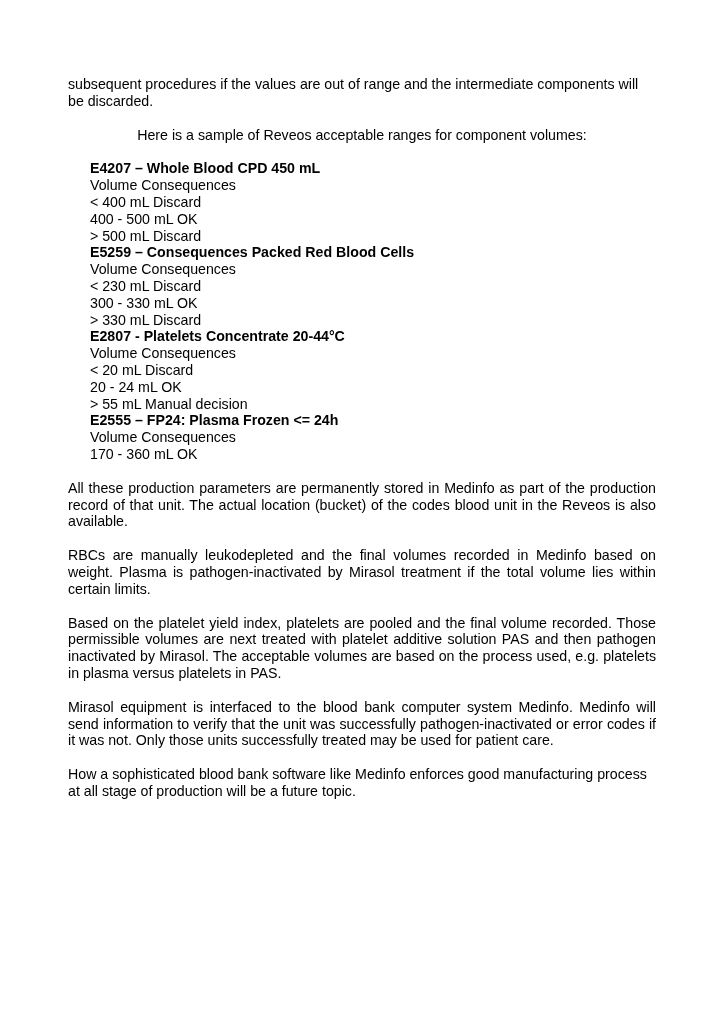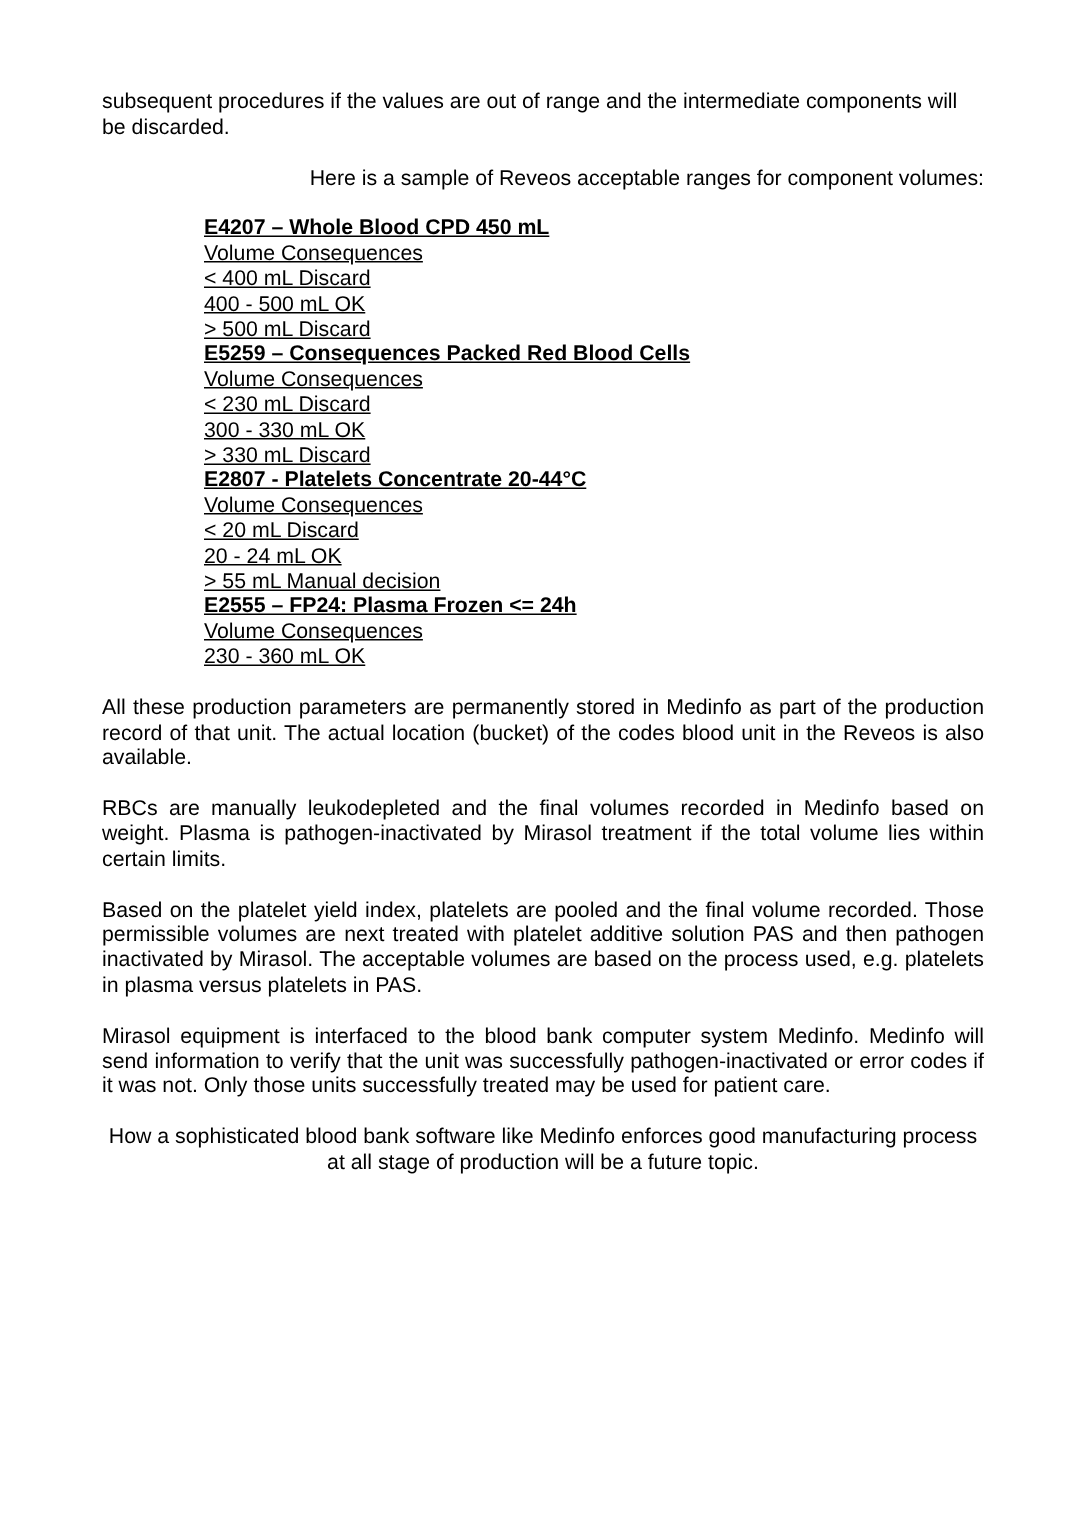--- a/index.html
+++ b/index.html
@@ -1,28 +1,28 @@
 <!DOCTYPE html>
 <html><head>
   <meta charset="utf-8">
   <style>
     html, body { margin: 0; padding: 0; background: #ffffff; }
     body {
       width: 724px; height: 1024px; overflow: hidden; position: relative;
       font-family: "Liberation Sans", sans-serif; color: #000;
       font-size: 14.2px; line-height: 16.8px;
     }
-    .page { position: absolute; left: 68px; top: 60px; width: 588px; }
+    .page { position: absolute; left: 68px; top: 76px; width: 588px; }
     p { margin: 0; text-align: justify; }
     .gap { height: 17px; }
-    .intro { text-align: right; }
-    .ranges { margin-left: 68px; margin-top: 17px; margin-bottom: 17px; text-decoration: underline; }
+    .intro { text-align: center; }
+    .ranges { margin-left: 22px; margin-top: 17px; margin-bottom: 17px; }
     .ranges .title { font-weight: bold; }
     .ranges div { white-space: nowrap; }
-    .last { text-align: center; }
+    .last { text-align: left; }
   </style>
 </head>
 <body>
 
 <div class="page">
   <p style="text-align:left">subsequent procedures if the values are out of range and the intermediate components will be discarded.</p>
   <div class="gap"></div>
   <p class="intro">Here is a sample of Reveos acceptable ranges for component volumes:</p>
 
   <div class="ranges">
@@ -43,21 +43,21 @@
     <div>
       <div class="title">E2807 - Platelets Concentrate 20-44°C</div>
       <div>Volume Consequences</div>
       <div>&lt; 20 mL Discard</div>
       <div>20 - 24 mL OK</div>
       <div>&gt; 55 mL Manual decision</div>
     </div>
     <div>
       <div class="title">E2555 – FP24:  Plasma Frozen &lt;= 24h</div>
       <div>Volume Consequences</div>
-      <div>230 - 360 mL OK</div>
+      <div>170 - 360 mL OK</div>
     </div>
   </div>
 
   <p>All these production parameters are permanently stored in Medinfo as part of the production record of that unit.  The actual location (bucket) of the codes blood unit in the Reveos is also available.</p>
   <div class="gap"></div>
   <p>RBCs are manually leukodepleted and the final volumes recorded in Medinfo based on weight.  Plasma is pathogen-inactivated by Mirasol treatment if the total volume lies within certain limits.</p>
   <div class="gap"></div>
   <p>Based on the platelet yield index, platelets are pooled and the final volume recorded.   Those permissible volumes are next treated with platelet additive solution PAS and then pathogen inactivated by Mirasol.  The acceptable volumes are based on the process used, e.g. platelets in plasma versus platelets in PAS.</p>
   <div class="gap"></div>
   <p>Mirasol equipment is interfaced to the blood bank computer system Medinfo.  Medinfo will send information to verify that the unit was successfully pathogen-inactivated or error codes if it was not.  Only those units successfully treated may be used for patient care.</p>

